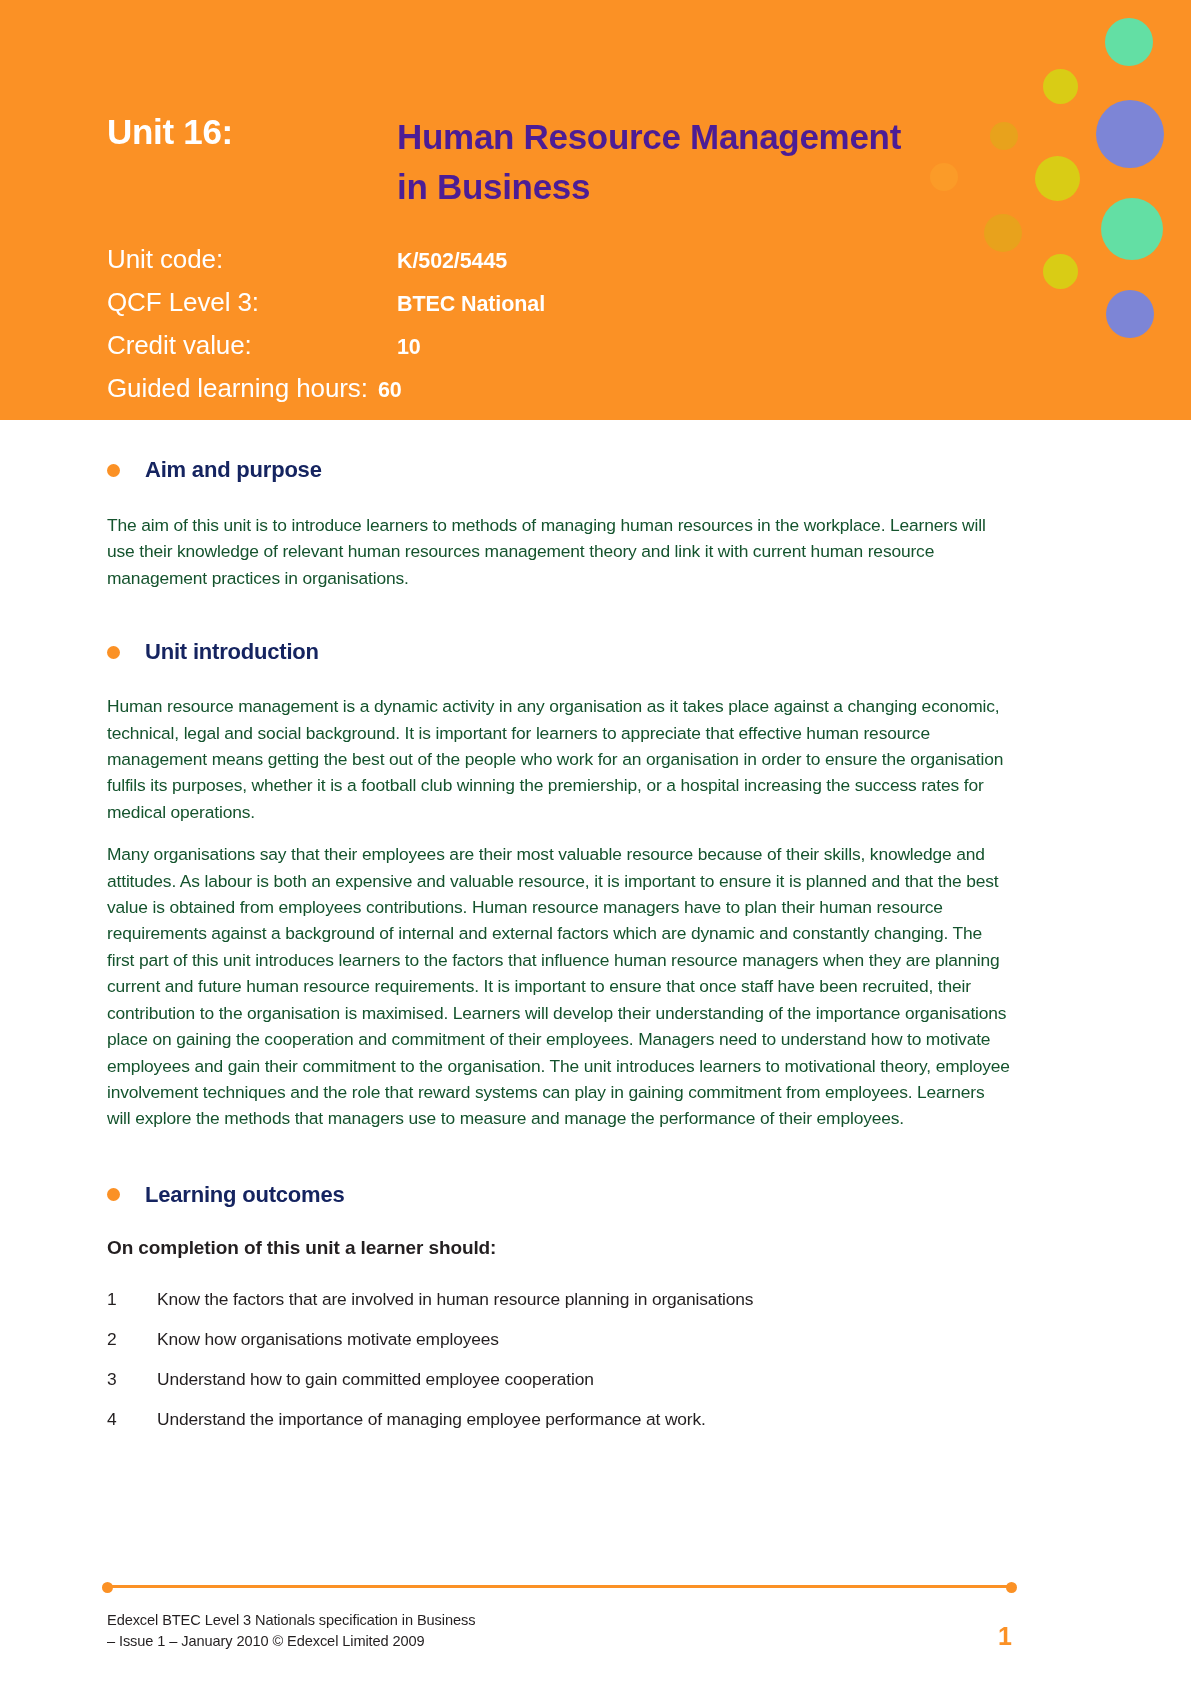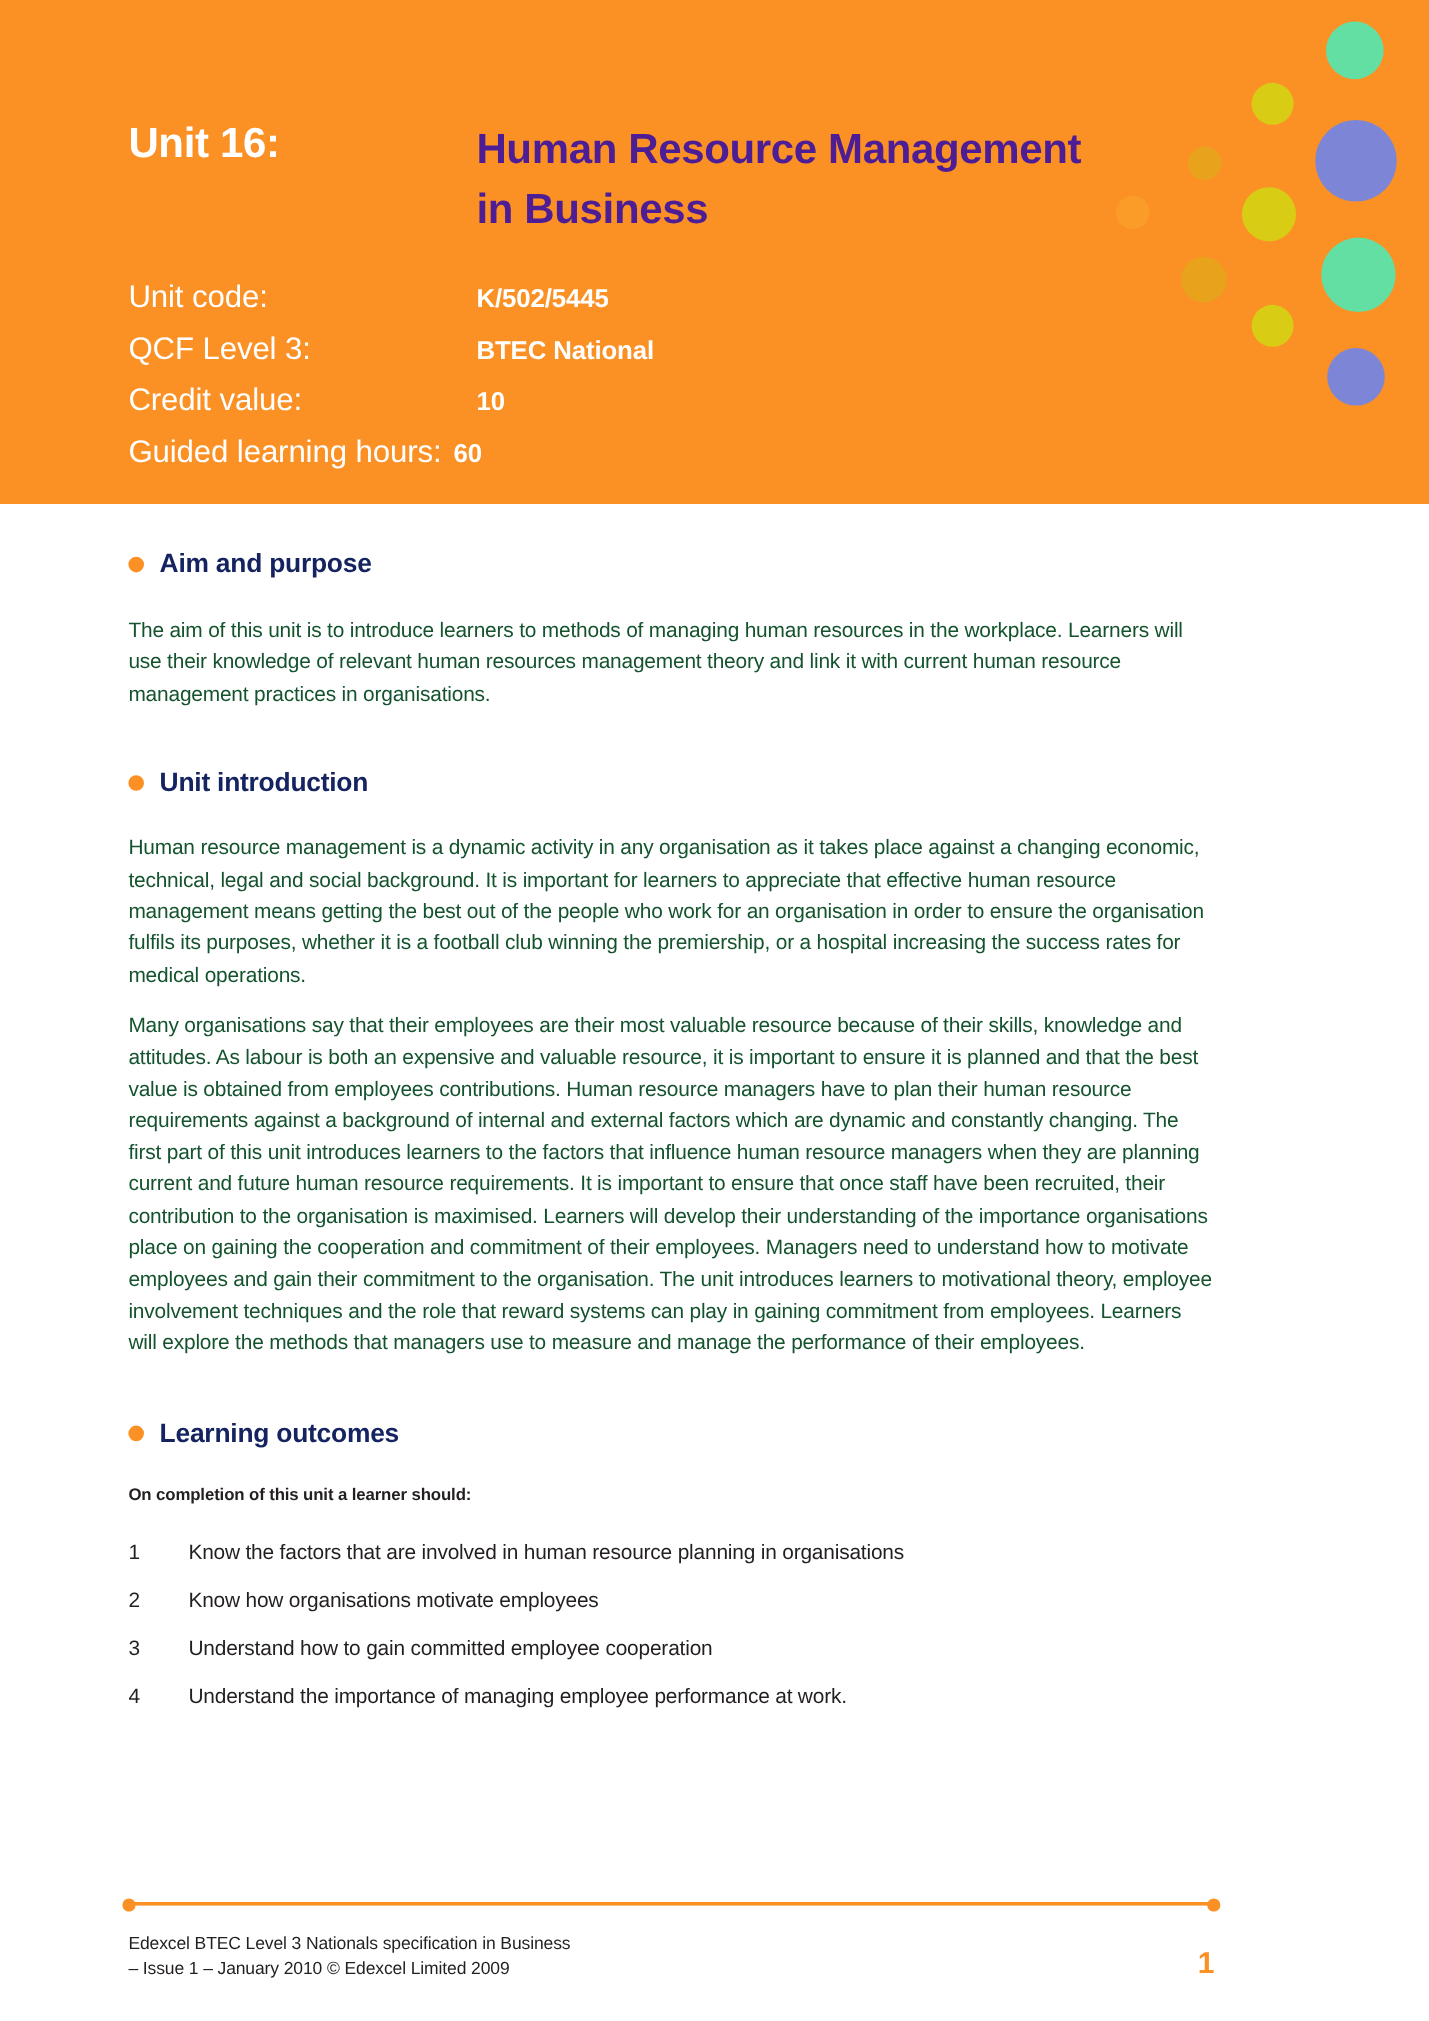--- a/index.html
+++ b/index.html
@@ -32,21 +32,21 @@
     pointer-events: none;
   }
   .deco-circle {
     position: absolute;
     border-radius: 50%;
   }
 
   .header-inner {
     position: absolute;
     left: 107px;
-    top: 4px;
+    top: 16px;
     width: 900px;
     height: 444px;
   }
 
   .title-row {
     position: absolute;
     top: 96px;
     left: 0;
     width: 860px;
     display: flex;
@@ -109,20 +109,21 @@
     width: 905px;
   }
 
   .section-heading {
     display: flex;
     align-items: center;
     color: #152460;
     font-size: 22px;
     font-weight: bold;
     letter-spacing: -0.2px;
+    gap: 12px;
   }
   .bullet-dot {
     width: 13px;
     height: 13px;
     border-radius: 50%;
     background: #FB9125;
     margin-right: 13px;
     flex: 0 0 13px;
   }
 
@@ -135,21 +136,21 @@
   }
   .body-text p {
     margin: 0 0 16px 0;
   }
   .body-text p:last-child {
     margin-bottom: 0;
   }
 
   .sub-heading {
     color: #231f20;
-    font-size: 14px;
+    font-size: 19px;
     font-weight: bold;
     letter-spacing: -0.1px;
   }
 
   .outcome-list {
     margin: 0;
     padding: 0;
     list-style: none;
   }
   .outcome-item {

